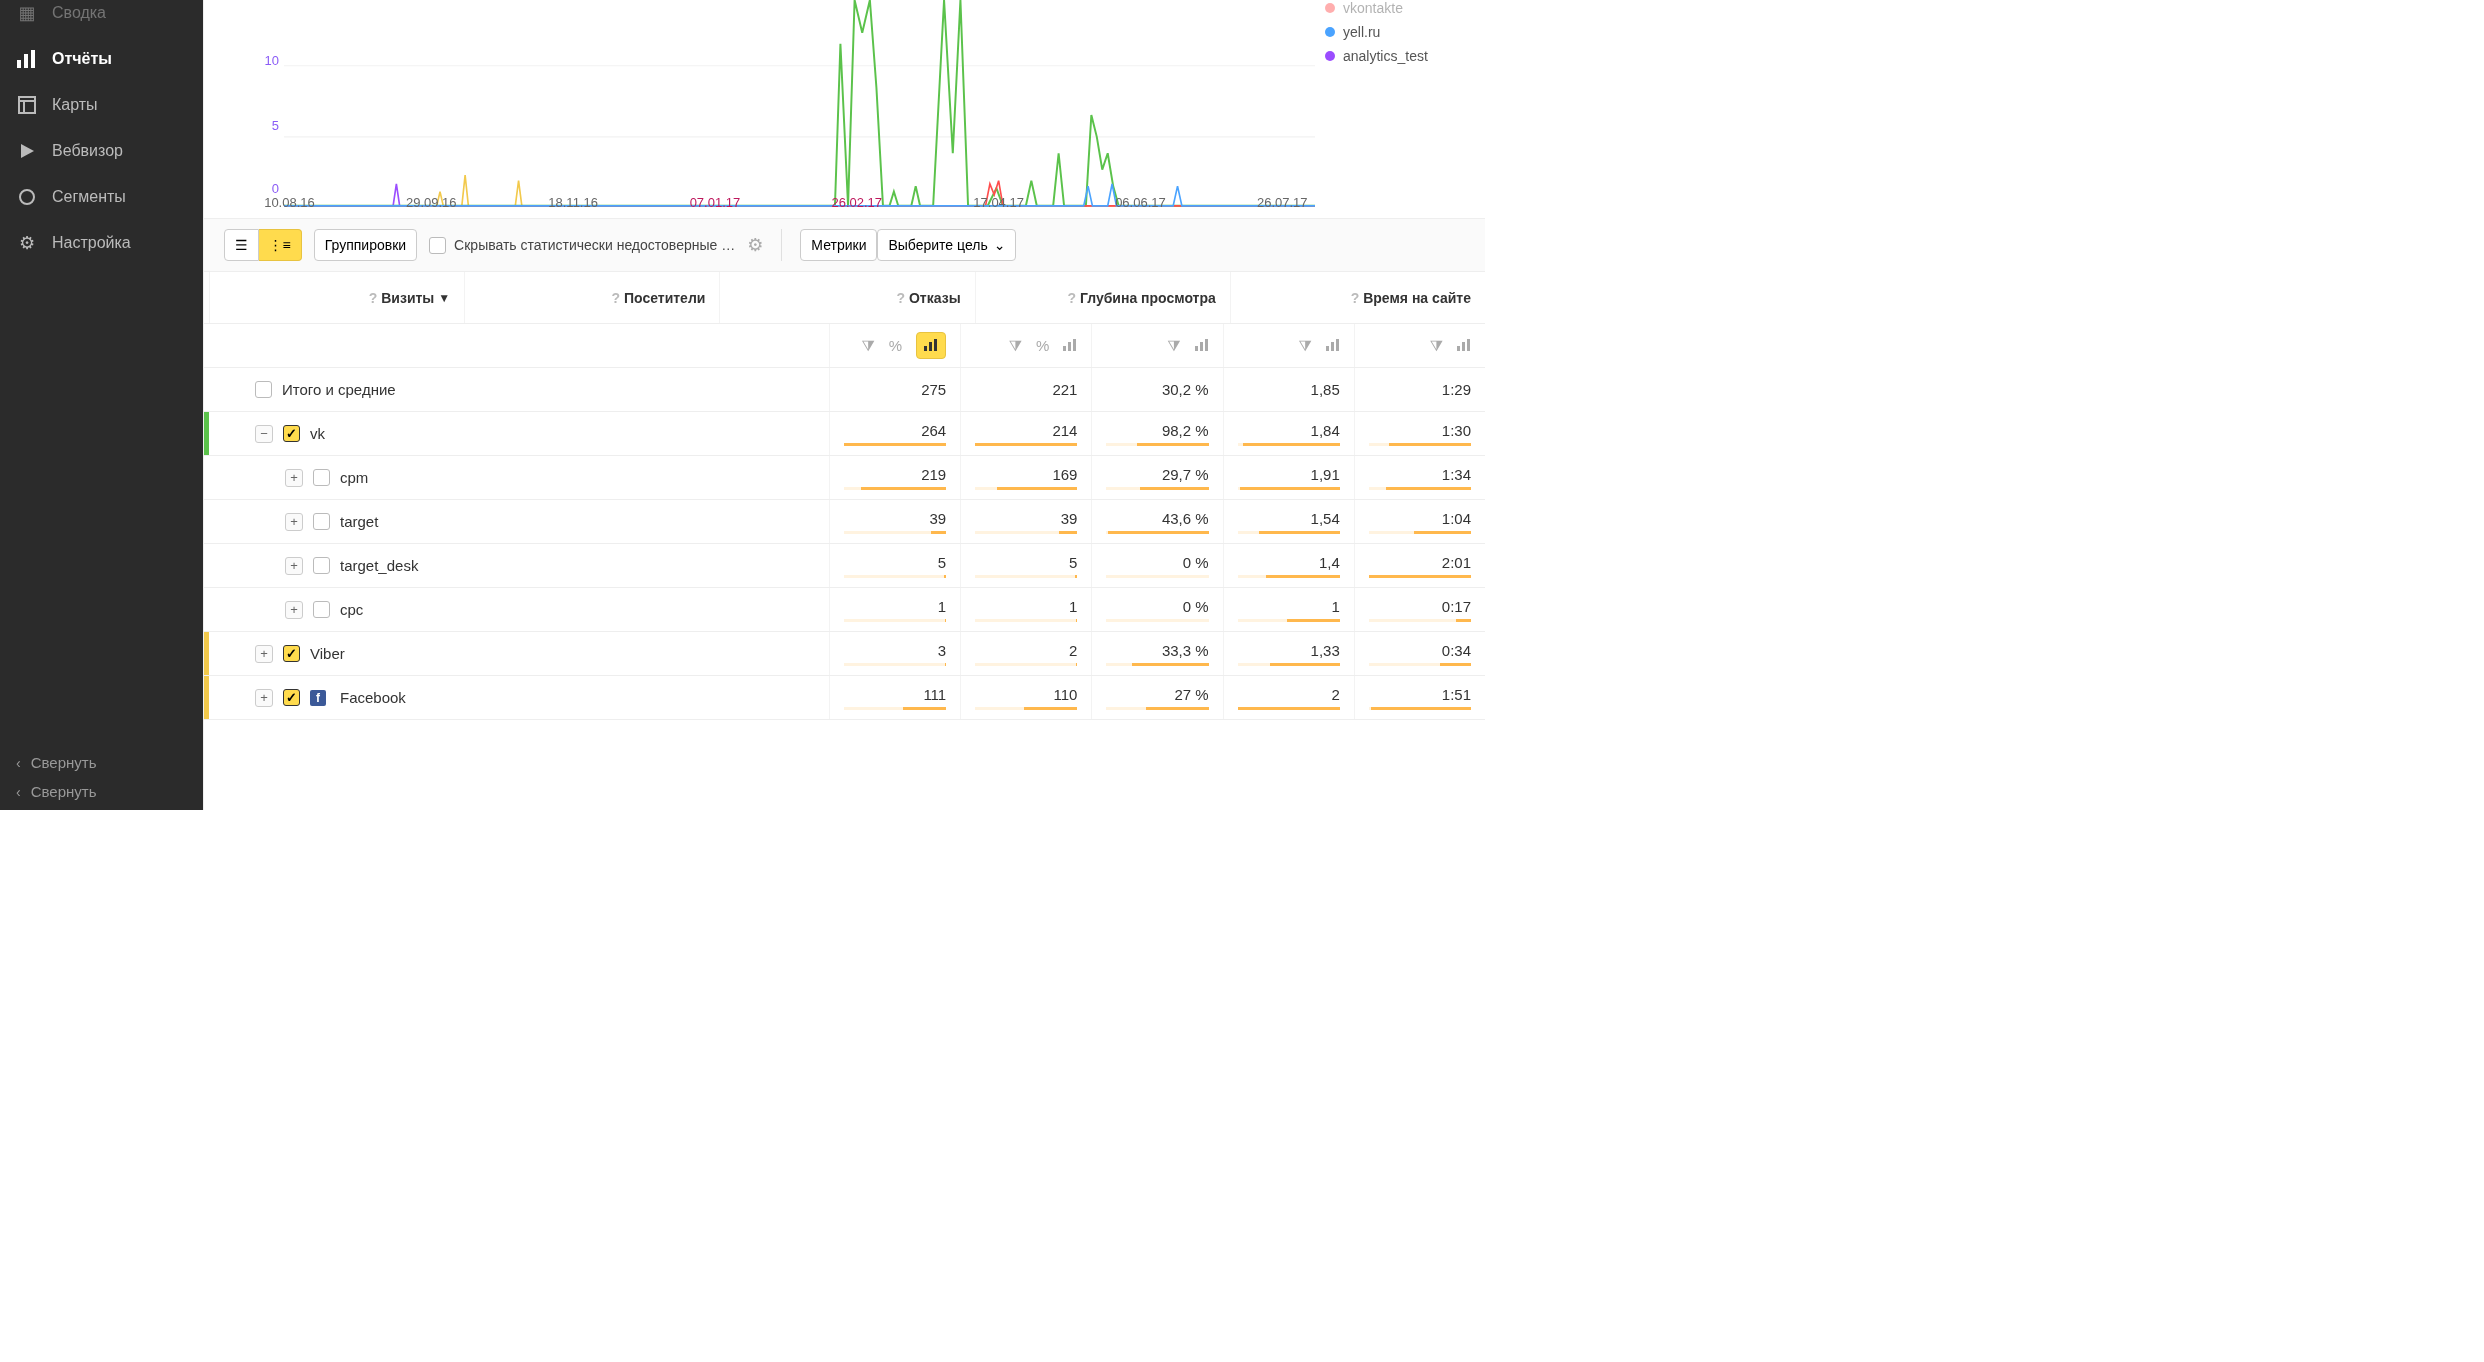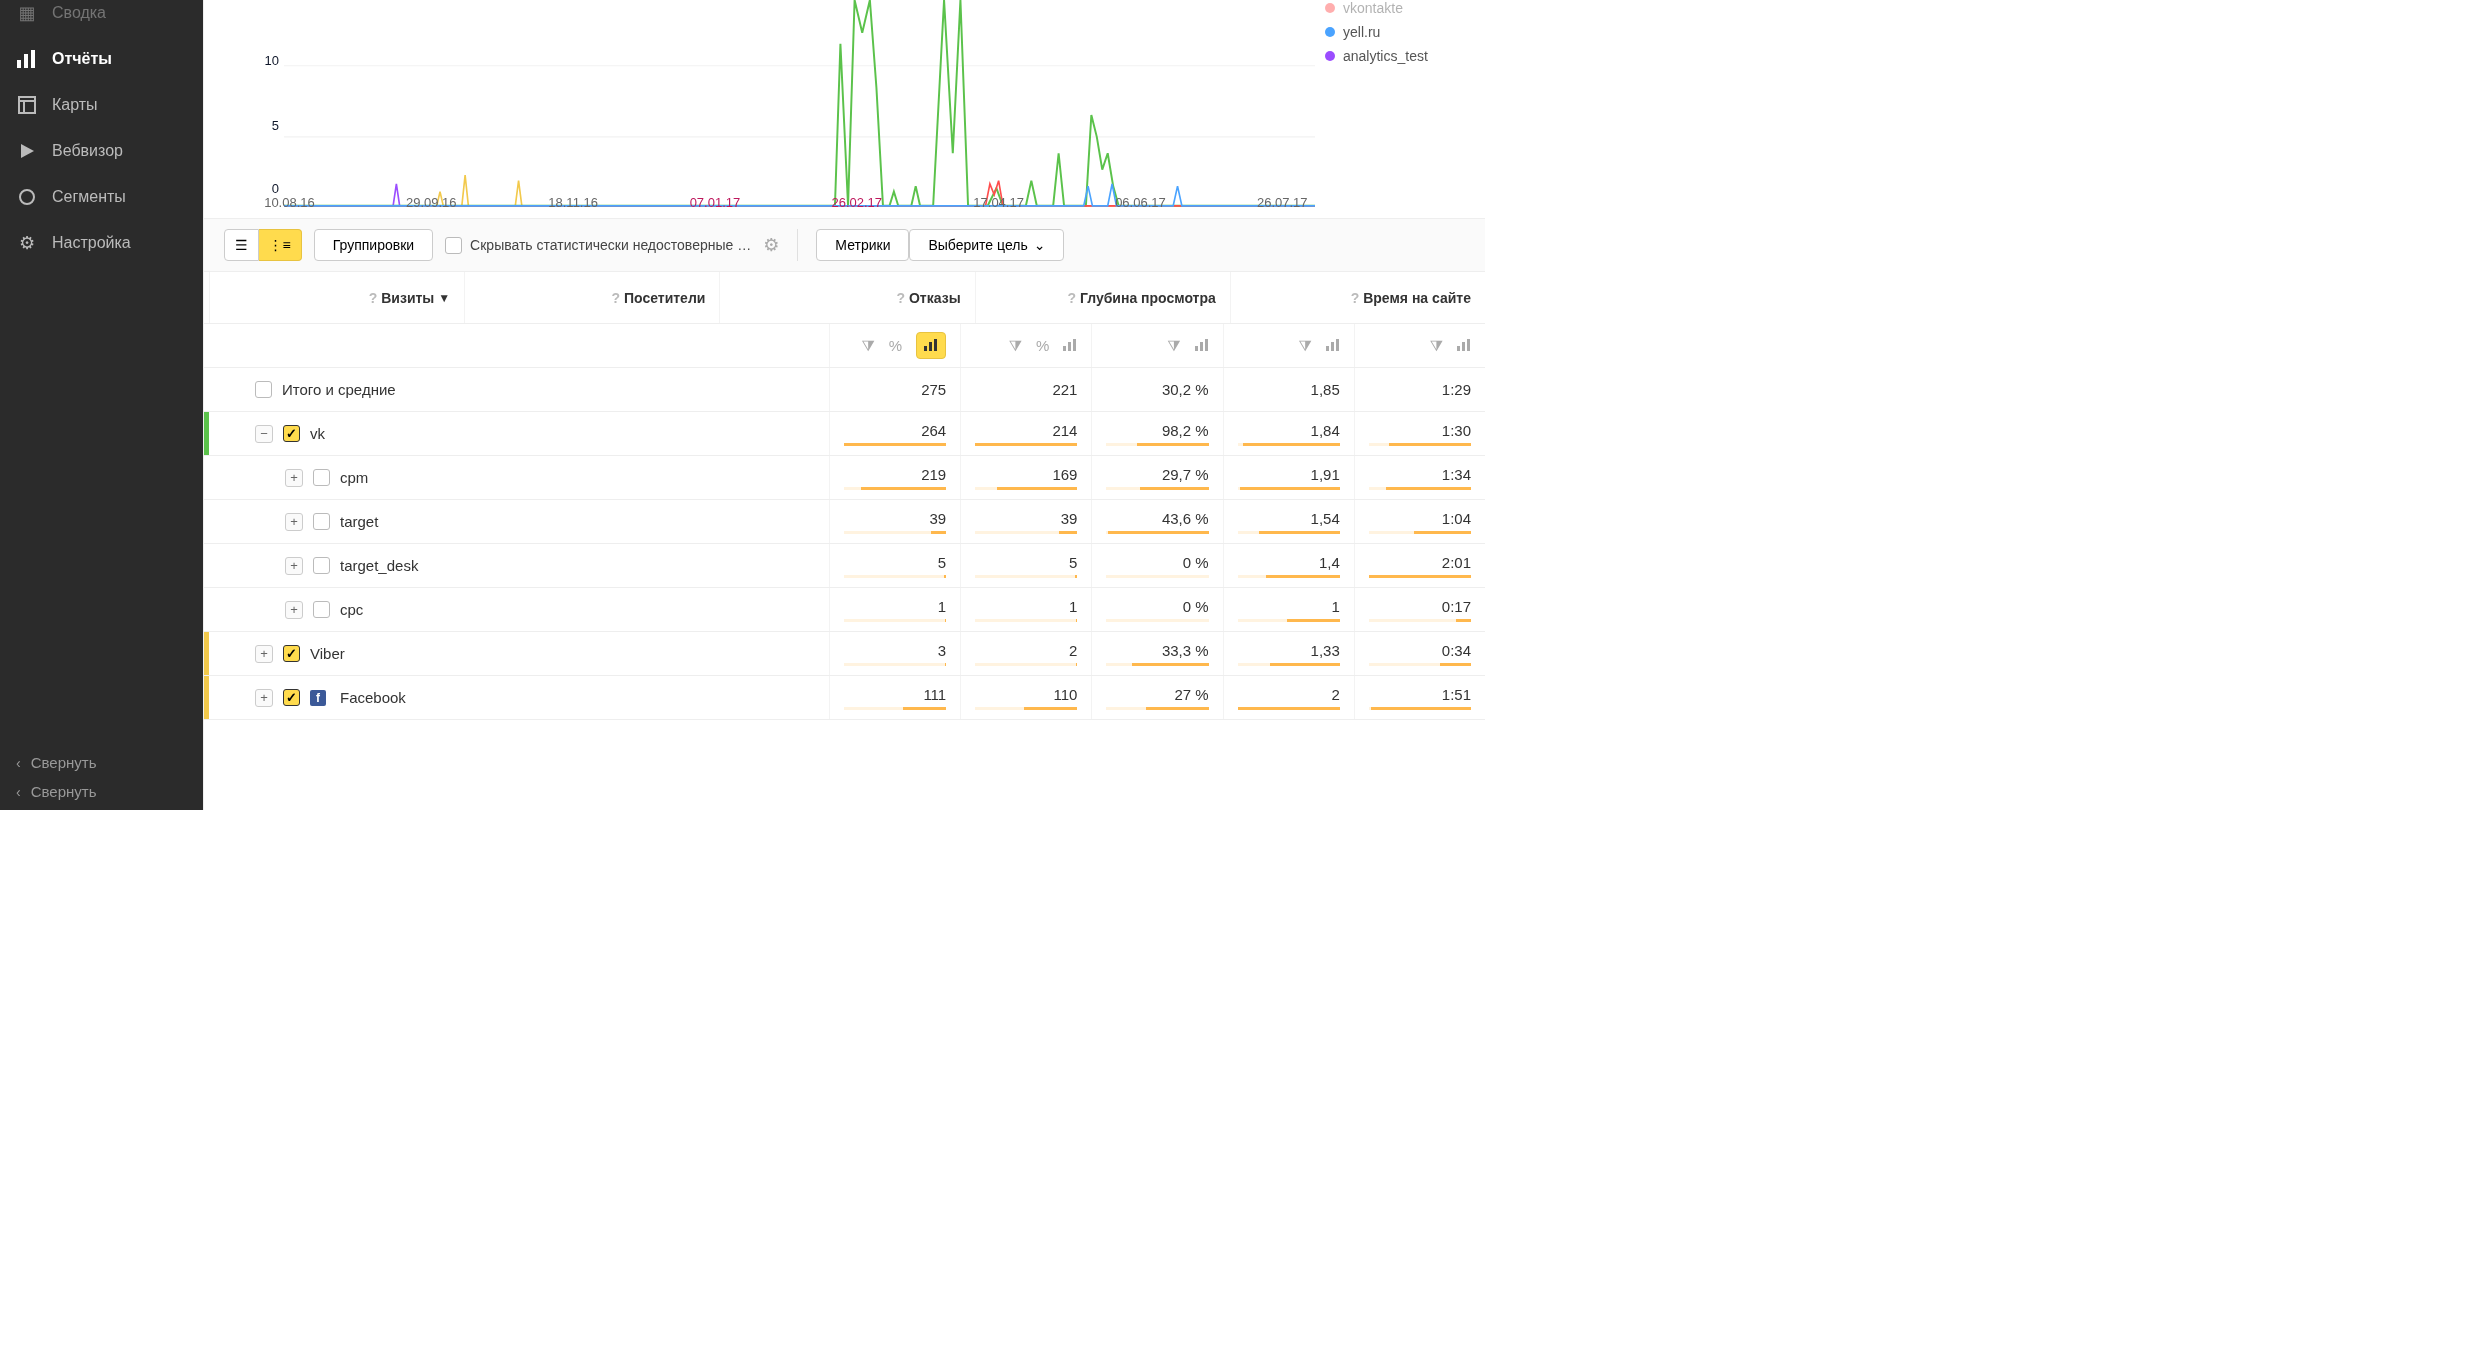--- a/index.html
+++ b/index.html
@@ -19,27 +19,27 @@
 .main { flex: 1; background: #fff; display: flex; flex-direction: column; border-left: 1px solid #eee; }
 
 
 .chart-wrap { display: flex; padding: 0 20px 10px 20px; height: 218px; }
 .chart-area { flex: 1; position: relative; }
 .chart-area svg { width: 100%; height: 100%; }
 .legend { width: 150px; padding: 0 0 0 10px; font-size: 14px; color: #555; }
 .legend-item { display: flex; align-items: center; gap: 8px; margin-bottom: 8px; cursor: pointer; }
 .legend-dot { width: 10px; height: 10px; border-radius: 50%; }
 
-.y-label { position: absolute; right: calc(100% - 55px); font-size: 13px; color: #0f172a; transform: translateY(-50%); text-align: center; }
+.y-label { position: absolute; right: calc(100% - 55px); font-size: 13px; color: #8b5cf6; transform: translateY(-50%); text-align: center; }
 .x-label { position: absolute; top: 195px; font-size: 13px; color: #666; transform: translateX(-50%); }
 .x-label.red { color: #be185d; }
 
 
 .toolbar { border-top: 1px solid #eee; border-bottom: 1px solid #eee; display: flex; align-items: center; padding: 10px 20px; gap: 12px; background: #fafafa; }
-.btn { border: 1px solid #ccc; background: #fff; padding: 7px 18px; border-radius: 4px; cursor: pointer; font-size: 14px; display: inline-flex; align-items: center; gap: 6px; }
+.btn { border: 1px solid #ccc; background: #fff; padding: 7px 10px; border-radius: 4px; cursor: pointer; font-size: 14px; display: inline-flex; align-items: center; gap: 6px; }
 .btn.icon-only { padding: 7px 10px; }
 .btn.yellow { background: #ffdb4d; border-color: #e8c340; }
 .btn-group { display: inline-flex; }
 .btn-group .btn { border-radius: 0; }
 .btn-group .btn:first-child { border-radius: 4px 0 0 4px; }
 .btn-group .btn:last-child { border-radius: 0 4px 4px 0; border-left: none; }
 .chk-ctrl { display: flex; align-items: center; gap: 8px; font-size: 14px; cursor: pointer; color: #444; }
 .gear { color: #aaa; font-size: 18px; cursor: pointer; }
 .tool-sep { width: 1px; height: 32px; background: #e0e0e0; margin: 0 6px; }
 .toolbar-right { display: flex; align-items: center; gap: 0; }

